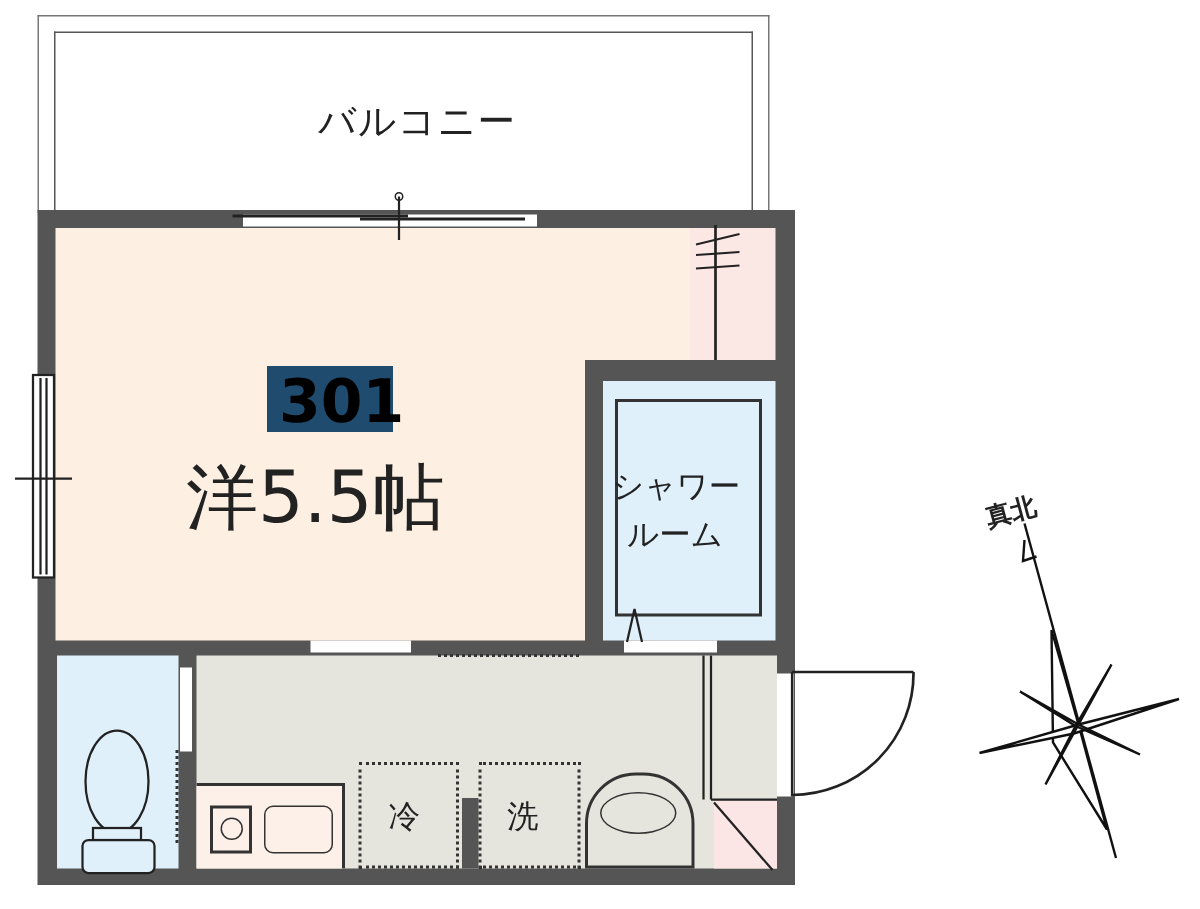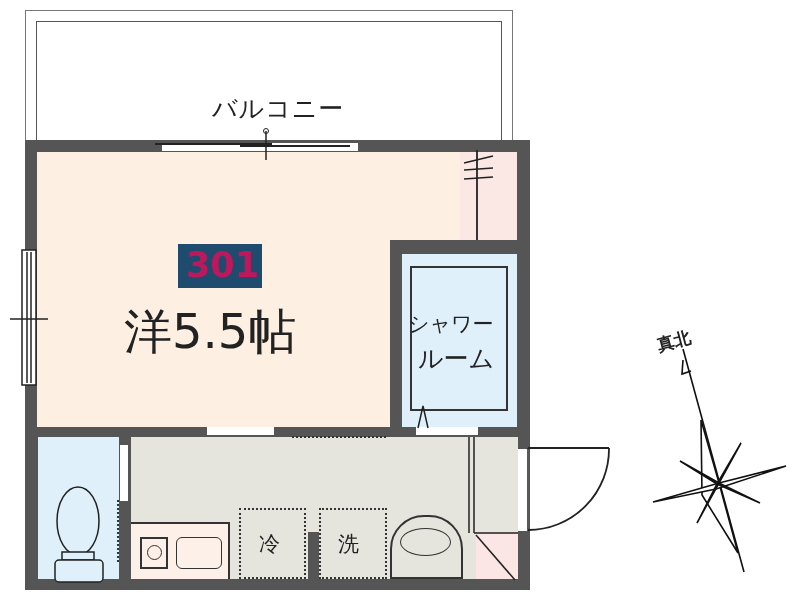--- a/index.html
+++ b/index.html
@@ -6,33 +6,33 @@
     body { width: 800px; height: 606px; position: relative; overflow: hidden; font-family: "DejaVu Sans", sans-serif; }
     .abs { position: absolute; box-sizing: border-box; }
     svg { position: absolute; left: 0; top: 0; }
     .label { position: absolute; color: #222; white-space: nowrap; font-family: "DejaVu Sans", sans-serif; }
   </style>
 </head>
 <body>
 
 <div class="abs" style="left:25px;top:10px;width:488px;height:132px;border:1.5px solid #777;border-bottom:none;"></div>
 <div class="abs" style="left:36px;top:21px;width:466px;height:121px;border:1.5px solid #555;border-bottom:none;background:#fff;"></div>
-<div class="label" style="left:212px;top:64px;font-size:25px;letter-spacing:1px;margin-top:28px;">バルコニー</div>
+<div class="label" style="left:212px;top:64px;font-size:25px;letter-spacing:1px;">バルコニー</div>
 
 <div class="abs" style="left:25px;top:140px;width:505px;height:450px;background:#555;"></div>
 
 <div class="abs" style="left:37px;top:152px;width:353px;height:275px;background:#fdf0e3;"></div>
 
 <div class="abs" style="left:460px;top:152px;width:57px;height:88px;background:#fbe8e5;"></div>
 <div class="abs" style="left:390px;top:152px;width:70px;height:88px;background:#fdf0e3;"></div>
 
 <div class="abs" style="left:402px;top:254px;width:115px;height:173px;background:#dff0fb;"></div>
 <div class="abs" style="left:410px;top:266px;width:98px;height:145px;border:2px solid #333;"></div>
 <div class="label" style="left:408px;top:310px;font-size:21px;">シャワー</div>
-<div class="label" style="left:418px;top:342px;font-size:25px;">ルーム</div>
+<div class="label" style="left:418px;top:342px;font-size:21px;">ルーム</div>
 
 <div class="abs" style="left:38px;top:437px;width:81px;height:142px;background:#dff0fb;"></div>
 
 <div class="abs" style="left:131px;top:437px;width:387px;height:142px;background:#e5e4dd;"></div>
 
 <div class="abs" style="left:476px;top:534px;width:42px;height:45px;background:#fbe5e5;"></div>
 
 <div class="abs" style="left:131px;top:522px;width:99px;height:57px;background:#fdf0e8;border-top:2px solid #333;border-right:2px solid #333;"></div>
 <div class="abs" style="left:140px;top:537px;width:28px;height:32px;border:2.5px solid #333;background:#fdf0e8;"></div>
 <div class="abs" style="left:147px;top:545px;width:15px;height:15px;border:1.5px solid #333;border-radius:50%;"></div>
@@ -42,21 +42,21 @@
 <div class="label" style="left:259px;top:530px;font-size:21px;">冷</div>
 <div class="abs" style="left:308px;top:532px;width:11px;height:47px;background:#555;"></div>
 
 <div class="abs" style="left:319px;top:508px;width:68px;height:71px;border:2px dotted #333;"></div>
 <div class="label" style="left:338px;top:530px;font-size:21px;">洗</div>
 
 <div class="abs" style="left:390px;top:515px;width:73px;height:64px;border:2px solid #333;border-radius:34px 34px 0 0;background:#e5e4dd;"></div>
 <div class="abs" style="left:400px;top:528px;width:51px;height:28px;border:1.5px solid #333;border-radius:50%;"></div>
 
 <div class="abs" style="left:178px;top:244px;width:84px;height:44px;background:#1f4b6e;"></div>
-<div class="label" style="left:186px;top:245px;font-size:35px;font-weight:bold;color:#be185d;font-family:'DejaVu Sans',sans-serif;">301</div>
+<div class="label" style="left:186px;top:245px;font-size:40px;font-weight:bold;color:#000000;font-family:'DejaVu Sans',sans-serif;">301</div>
 <div class="label" style="left:124px;top:300px;font-size:48px;">洋5.5帖</div>
 
 <svg width="800" height="606">
 
   <rect x="162" y="143" width="196" height="8" fill="#fff"></rect>
   <line x1="155" y1="144" x2="272" y2="144" stroke="#222" stroke-width="2"></line>
   <line x1="240" y1="146" x2="350" y2="146" stroke="#222" stroke-width="2"></line>
   <line x1="266" y1="131" x2="266" y2="160" stroke="#222" stroke-width="1.5"></line>
   <circle cx="266" cy="131" r="2.5" fill="none" stroke="#222"></circle>
 

